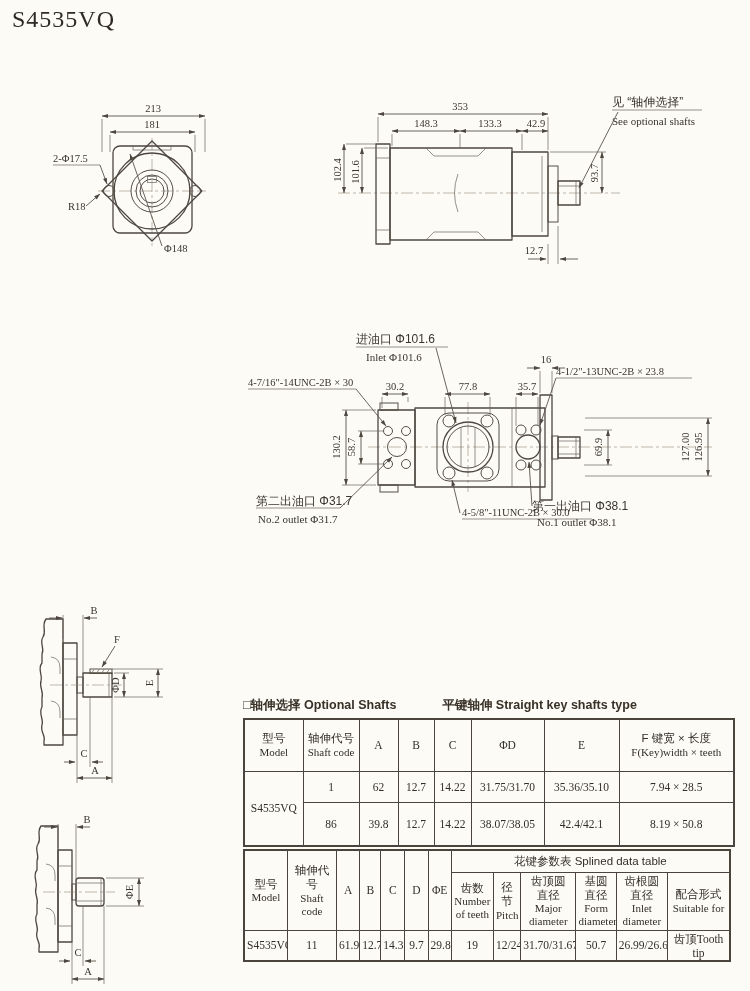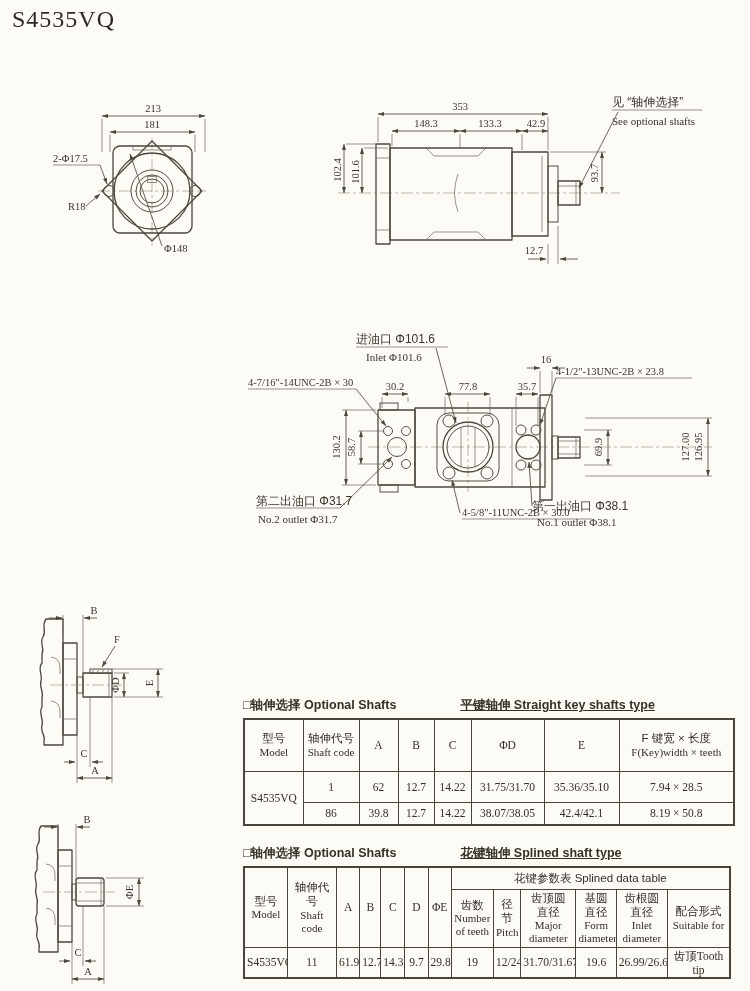--- a/index.html
+++ b/index.html
@@ -14,21 +14,21 @@
   .dl{stroke:#5a534b;stroke-width:0.9;fill:none;}
   .cl{stroke:#97897a;stroke-width:0.6;fill:none;stroke-dasharray:12 3 3 3;}
   text{fill:#3a342e;}
   .dim{font:10.5px "Liberation Serif",serif;}
   .lbl{font:10.5px "Liberation Serif",serif;}
   .cnl{font:12px "Liberation Sans",sans-serif;}
   .enl{font:11px "Liberation Serif",serif;}
   
   .tblwrap{position:absolute;}
   .tbl-title{font:bold 12.5px "Liberation Sans",sans-serif;color:#383128;white-space:nowrap;}
-  .tsp{margin-left:64px;text-decoration:underline;}
+  .tsp{margin-left:46px;}
   table.dtable{border-collapse:collapse;table-layout:fixed;margin-top:4px;background:#fcfbf6;}
   table.dtable td{border:1px solid #4b443d;text-align:center;vertical-align:middle;padding:1px 2px;
     font:11.5px "Liberation Serif",serif;color:#332e28;overflow:hidden;}
   table.dtable{border:2px solid #4b443d;}
   .hcn{font:11.5px "Liberation Sans",sans-serif;line-height:1.25;}
   .hen{font:11px "Liberation Serif",serif;line-height:1.2;}
   td.lft{text-align:left;padding-left:6px;}
 </style>
 </head>
 <body>
@@ -411,37 +411,34 @@
         <tr style="height:31px">
           <td rowspan="2">S4535VQ</td>
           <td>1</td>
           <td>62</td>
           <td>12.7</td>
           <td>14.22</td>
           <td>31.75/31.70</td>
           <td>35.36/35.10</td>
           <td>7.94 × 28.5</td>
         </tr>
-        <tr style="height:23px">
+        <tr style="height:44px">
           <td>86</td>
           <td>39.8</td>
           <td>12.7</td>
           <td>14.22</td>
           <td>38.07/38.05</td>
           <td>42.4/42.1</td>
           <td>8.19 × 50.8</td>
         </tr>
       </tbody>
     </table>
   </div>
 
   <div class="tblwrap" style="left:243px;top:845px;width:497px;">
-    <div class="tbl-title">
-      <span>□轴伸选择 Optional Shafts</span><span class="tsp">花键轴伸 Splined shaft type</span>
-    </div>
     <table class="dtable" style="width:488px;">
       <colgroup>
         <col style="width:43px">
           <col style="width:49px">
           <col style="width:23px">
           <col style="width:21px">
         <col style="width:24px">
           <col style="width:23px">
           <col style="width:23px">
           <col style="width:42px">
@@ -505,21 +502,21 @@
           <td>S4535VQ</td>
           <td>11</td>
           <td>61.9</td>
           <td>12.7</td>
           <td>14.3</td>
           <td>9.7</td>
           <td>29.8</td>
           <td>19</td>
           <td>12/24</td>
           <td>31.70/31.67</td>
-          <td>19.6</td>
+          <td>50.7</td>
           <td>26.99/26.64</td>
           <td>齿顶Tooth tip</td>
         </tr>
       </tbody>
     </table>
   </div>
 
 </div>
 
 </body></html>

